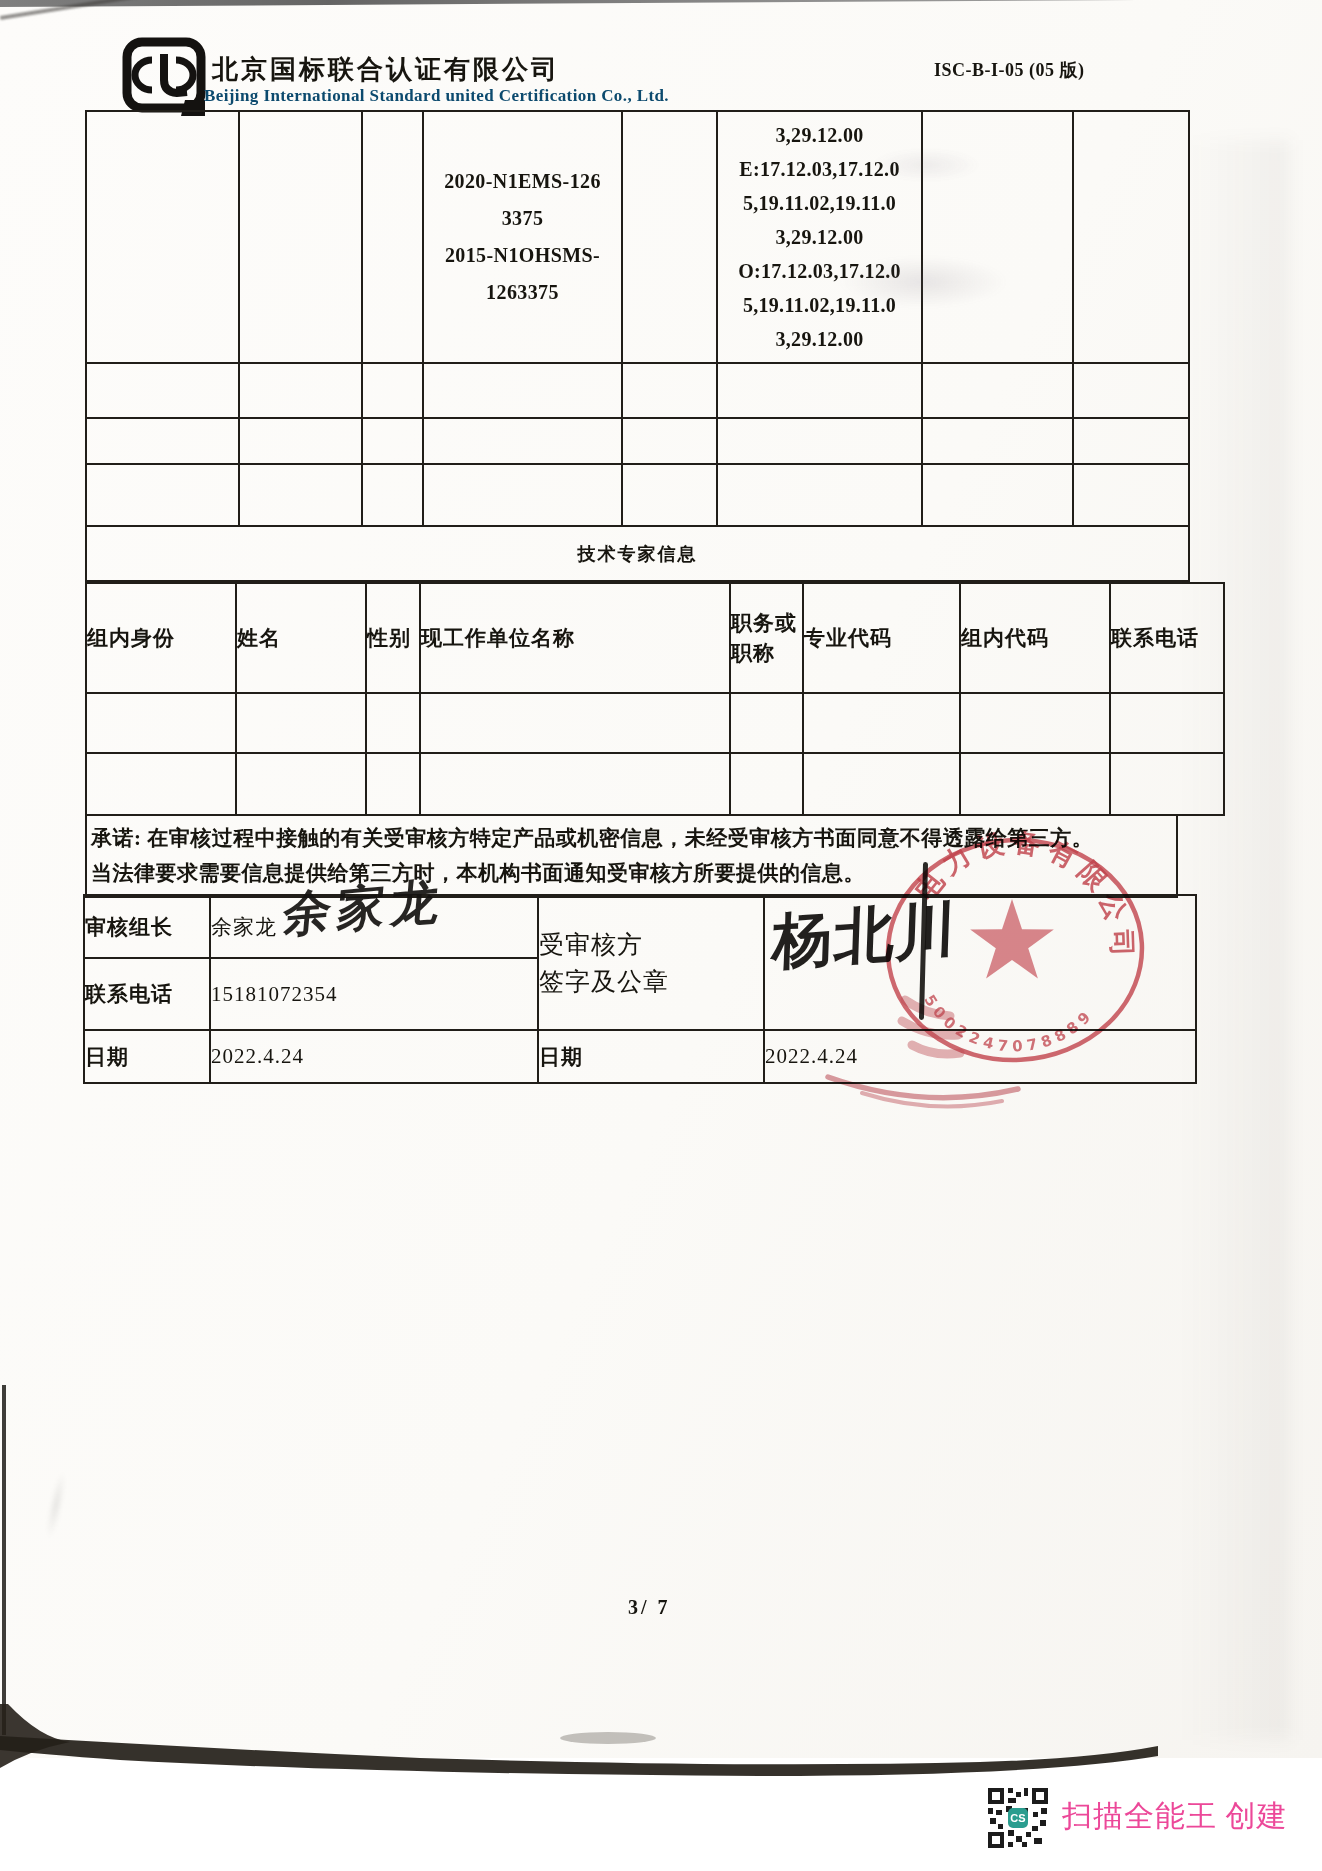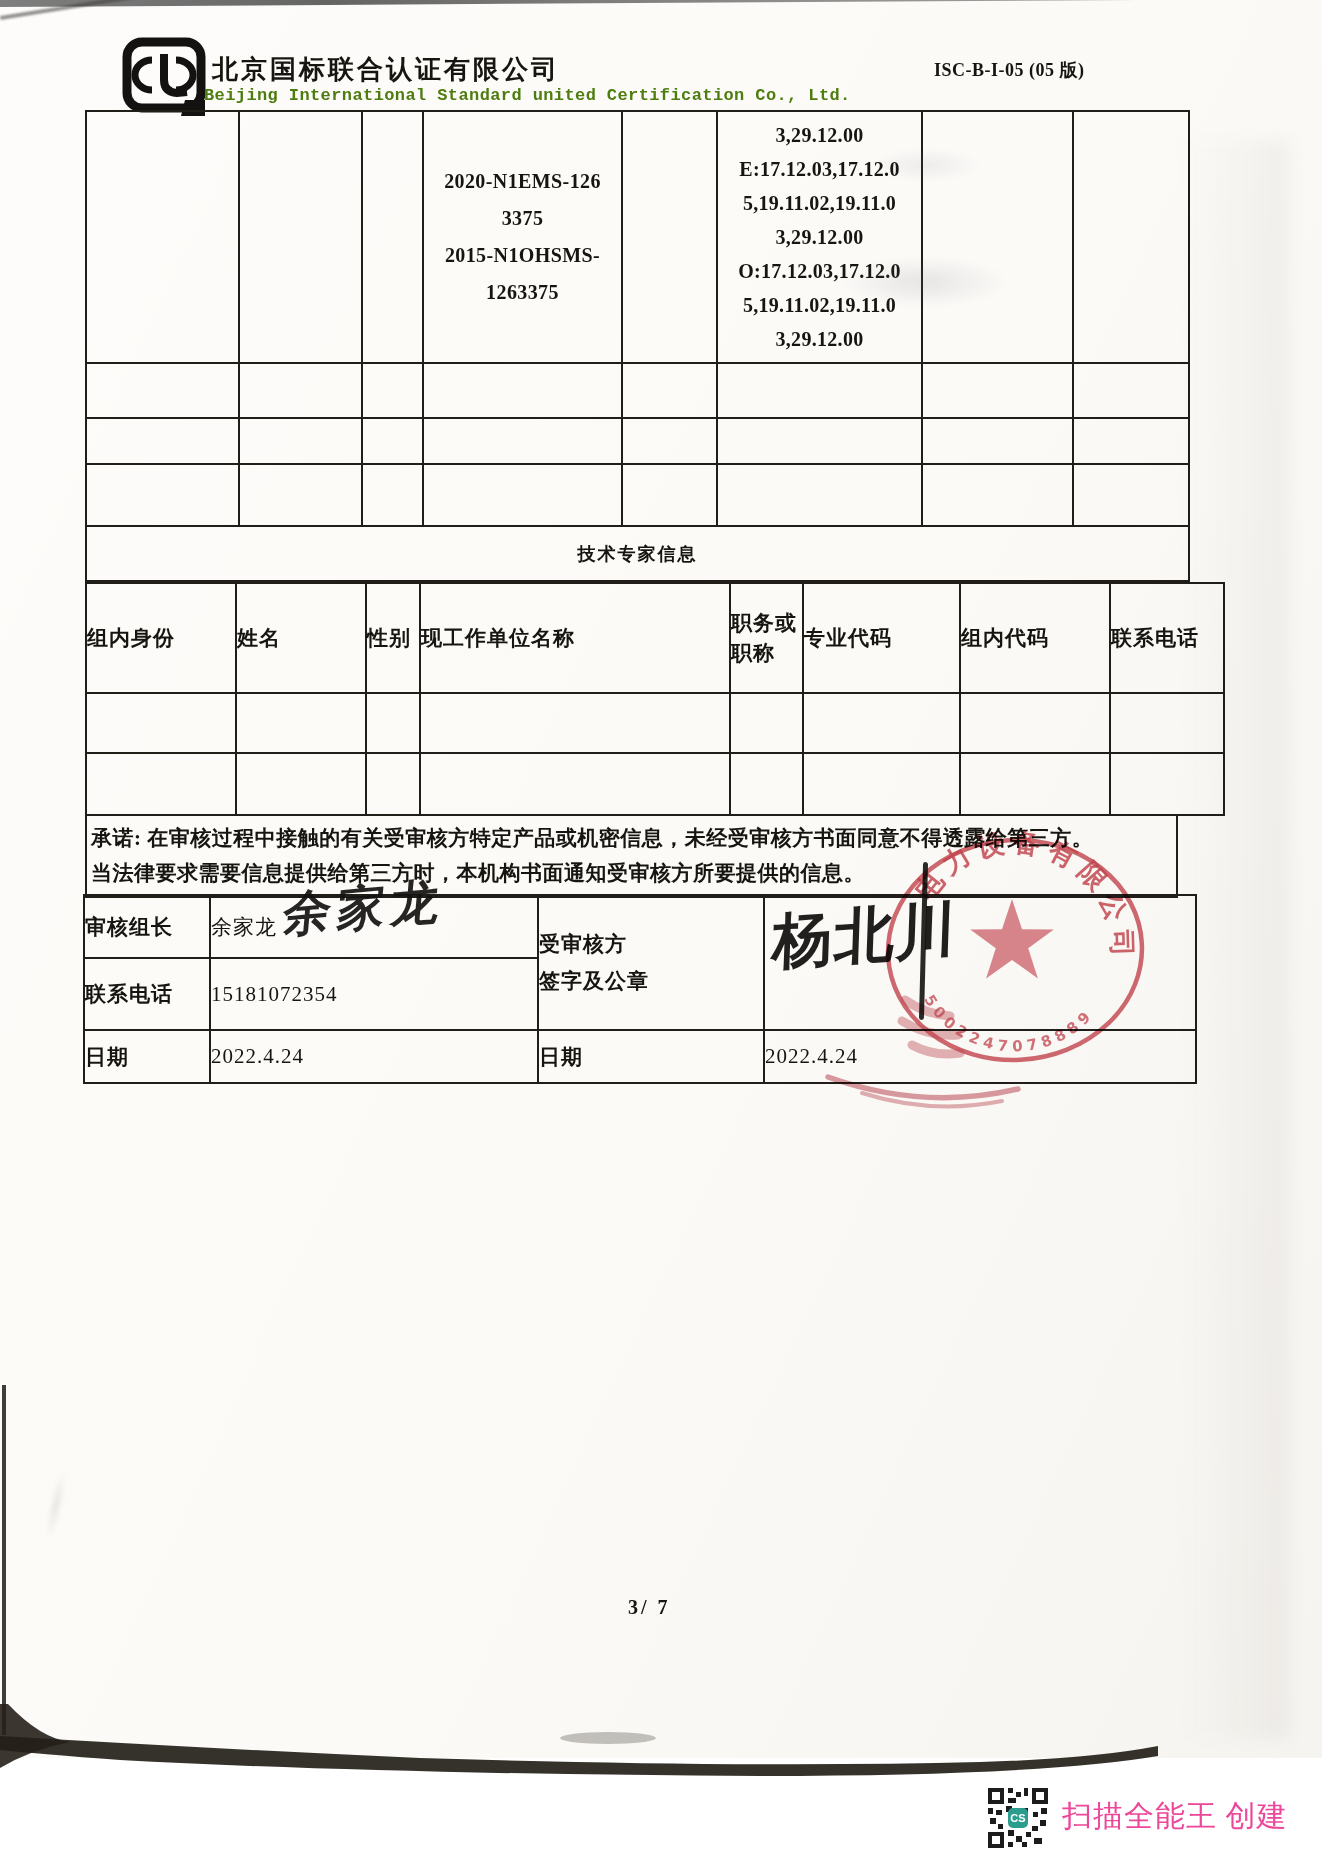--- a/index.html
+++ b/index.html
@@ -7,41 +7,41 @@
         font-family:"Liberation Serif", serif;color:#17150f;}
   .paper{position:absolute;left:0;top:0;width:1322px;height:1758px;
          background:linear-gradient(115deg,#fdfcfa 0%,#fbfaf7 55%,#f6f4f0 100%);}
   .abs{position:absolute;}
   table.tbl{border-collapse:collapse;table-layout:fixed;position:absolute;}
   table.tbl td{border:2px solid #211e19;padding:0;vertical-align:middle;
                font-family:"Liberation Serif", serif;}
   
   .cn-name{font-family:"Liberation Sans", sans-serif;font-size:26px;font-weight:700;
            letter-spacing:3px;color:#17150f;}
-  .en-name{font-family:Liberation Mono, monospace;font-size:17px;font-weight:700;
-           letter-spacing:0.4px;color:#4d7c0f;}
+  .en-name{font-family:Liberation Serif, serif;font-size:17px;font-weight:700;
+           letter-spacing:0.4px;color:#0c4a6e;}
   .form-code{font-size:18px;font-weight:600;letter-spacing:0.5px;}
   
   td.cert{vertical-align:top;text-align:center;font-size:20px;font-weight:600;
           line-height:37px;padding-top:12px;letter-spacing:0.4px;}
   td.dates{vertical-align:top;text-align:center;font-size:20px;font-weight:600;
            line-height:34px;padding-top:8px;letter-spacing:0.3px;}
   
   .title-row{border:2px solid #211e19;display:flex;align-items:center;justify-content:center;
              font-size:18px;font-weight:700;letter-spacing:2px;}
   td.hdr{font-size:21px;font-weight:600;padding:4px 12px;line-height:1.45;
          word-break:break-all;letter-spacing:1px;}
   td.hdr-narrow{padding:4px 15px;}
   
   .commit{border:2px solid #211e19;padding:5px 4px;font-size:21px;font-weight:700;
           line-height:35px;letter-spacing:0.5px;white-space:nowrap;overflow:hidden;}
   
   td.lbl{font-size:21px;font-weight:600;padding-left:12px;letter-spacing:1px;}
   td.val{font-size:21px;font-weight:500;padding-left:14px;letter-spacing:1px;}
-  td.lbl2{font-size:21px;font-weight:700;padding-left:14px;line-height:37px;letter-spacing:1px;}
+  td.lbl2{font-size:25px;font-weight:400;padding-left:14px;line-height:37px;letter-spacing:1px;}
   
   .hw{position:absolute;color:#151311;font-weight:600;white-space:nowrap;
       font-family:"Liberation Serif", serif;}
   .hw-leader{font-size:48px;transform:rotate(-5deg) skewX(-10deg);letter-spacing:6px;opacity:.92;}
   .hw-auditee{font-size:60px;transform:rotate(-4deg) skewX(-6deg);letter-spacing:2px;opacity:.94;}
   .hw-stroke{position:absolute;width:5px;background:#141210;border-radius:3px;
              transform:rotate(1.5deg);opacity:.9;}
   .stamp{mix-blend-mode:multiply;}
   
   .page-num{font-size:20px;font-weight:700;letter-spacing:3px;}

